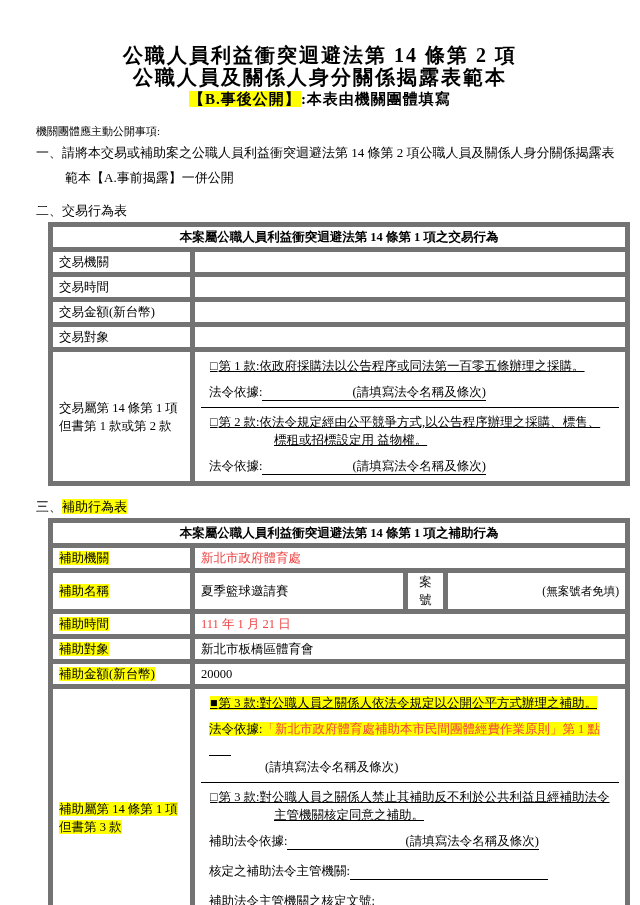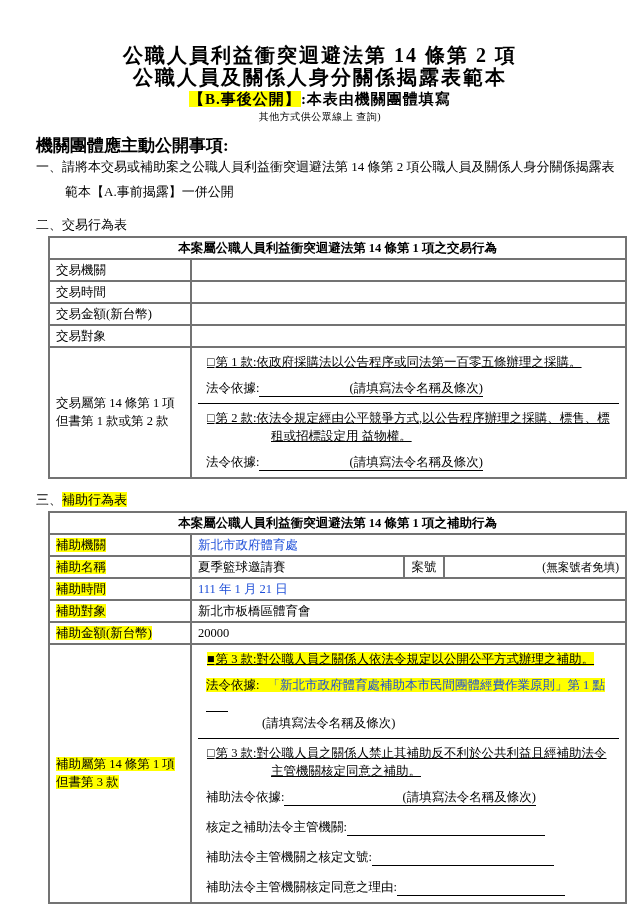--- a/index.html
+++ b/index.html
@@ -10,59 +10,58 @@
   }
   .page { position:relative; width:640px; height:905px; }
 
   
   .title { text-align:center; font-weight:bold; font-size:20px; line-height:22px; letter-spacing:2px; }
   .title3 { text-align:center; font-weight:bold; font-size:15px; line-height:21px; letter-spacing:1px; margin-top:1px; }
   .hl { background:#ffff00; }
   .note { text-align:center; font-size:10px; line-height:13.5px; letter-spacing:0.5px; }
 
   
-  .pub-heading { margin:13px 0 0 36px; font-weight:bold; font-size:17px; line-height:17px; }
+  .pub-heading { margin:13px 0 0 36px; font-weight:normal; font-size:11px; line-height:17px; }
   .item1 { margin:0 18px 0 36px; padding-left:29px; text-indent:-29px; font-size:13px; line-height:25px; }
 
   .sec-heading { margin:12px 0 3px 36px; font-size:13px; line-height:17px; }
 
   
   table.form { border-collapse:collapse; table-layout:fixed; width:577px; margin-left:48px; font-size:12.5px; }
-  table.form td { border:2px solid #737373; padding:0 6px; height:20px; line-height:18px; vertical-align:middle; overflow:hidden; }
+  table.form td { border:5px solid #737373; padding:0 6px; height:20px; line-height:18px; vertical-align:middle; overflow:hidden; }
   td.thead { text-align:center; font-weight:bold; }
   td.lbl { }
   td.caselbl { padding:0 3px; text-align:center; }
   td.caseval { text-align:right; font-size:11.5px; padding-right:4px; }
   td.clause-lbl { vertical-align:top; padding-top:3px; line-height:19px; }
   td.opts { padding:0; vertical-align:top; }
   .opt { padding:5px 8px 6px 8px; }
   .opt.bt { border-top:1px solid #000; }
   .opt-text { padding-left:65px; text-indent:-64px; line-height:18px;text-decoration:underline; }
   .cb { margin-right:1px; }
   .law { margin-top:8px; line-height:18px; }
   .uline { border-bottom:1px solid #000; display:inline-block; line-height:16px; }
   .gap { display:inline-block; }
   .g90 { width:90px; } .g120 { width:118px; } .g200 { width:198px; }
   .g185 { width:182px; } .g170 { width:168px; } .g20 { width:22px; }
   .law-extra { margin-top:12px; line-height:18px; }
   .hint-ind { margin-top:2px; padding-left:56px; line-height:18px; }
-  .blue { color:#1d4ed8;margin-left:8px; }
+  .blue { color:#ef4444; }
 
   
   .remark { margin:9px 0 3px 64px; font-size:13px; line-height:17px; }
 </style>
 </head>
 <body>
 
 <div class="page" style="padding-top:44px;">
 
   <div class="title">公職人員利益衝突迴避法第 14 條第 2 項</div>
   <div class="title">公職人員及關係人身分關係揭露表範本</div>
   <div class="title3"><span class="hl">【B.事後公開】</span><span>:本表由機關團體填寫</span></div>
-  <div class="note">其他方式供公眾線上 查詢)</div>
 
   <div class="pub-heading">機關團體應主動公開事項:</div>
   <div class="item1"><span>一、</span><span>請將本交易或補助案之公職人員利益衝突迴避法第 14 條第 2 項公職人員及關係人身分關係揭露表範本【A.事前揭露】一併公開</span></div>
 
   <div class="sec-heading"><span>二、</span><span>交易行為表</span></div>
 
   <table class="form">
     <colgroup>
         <col style="width:142px">
         <col style="width:213px">

